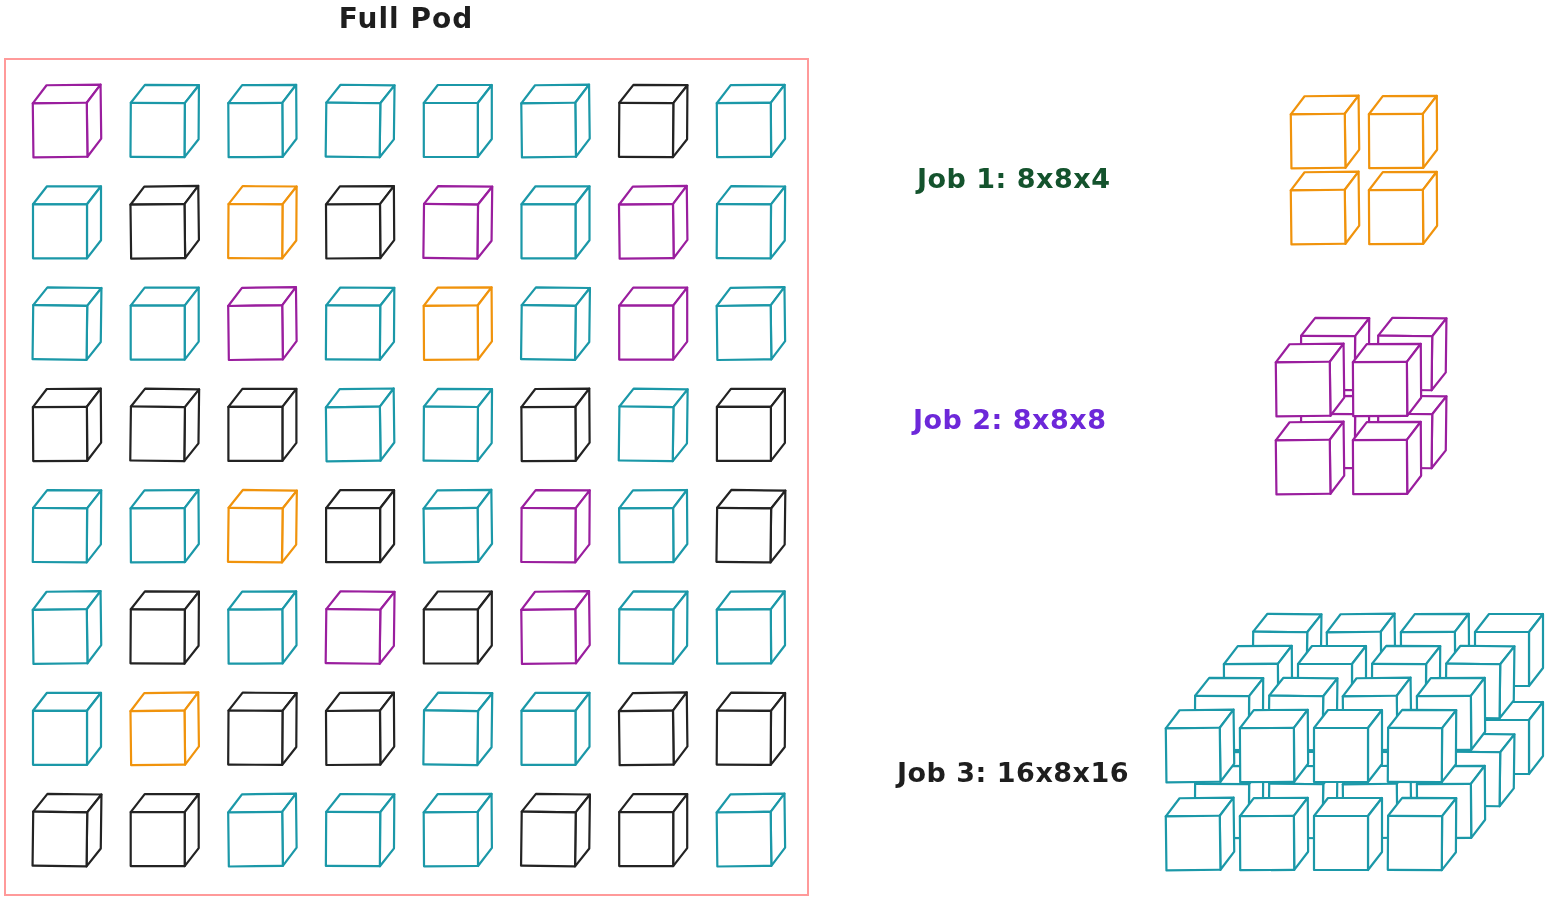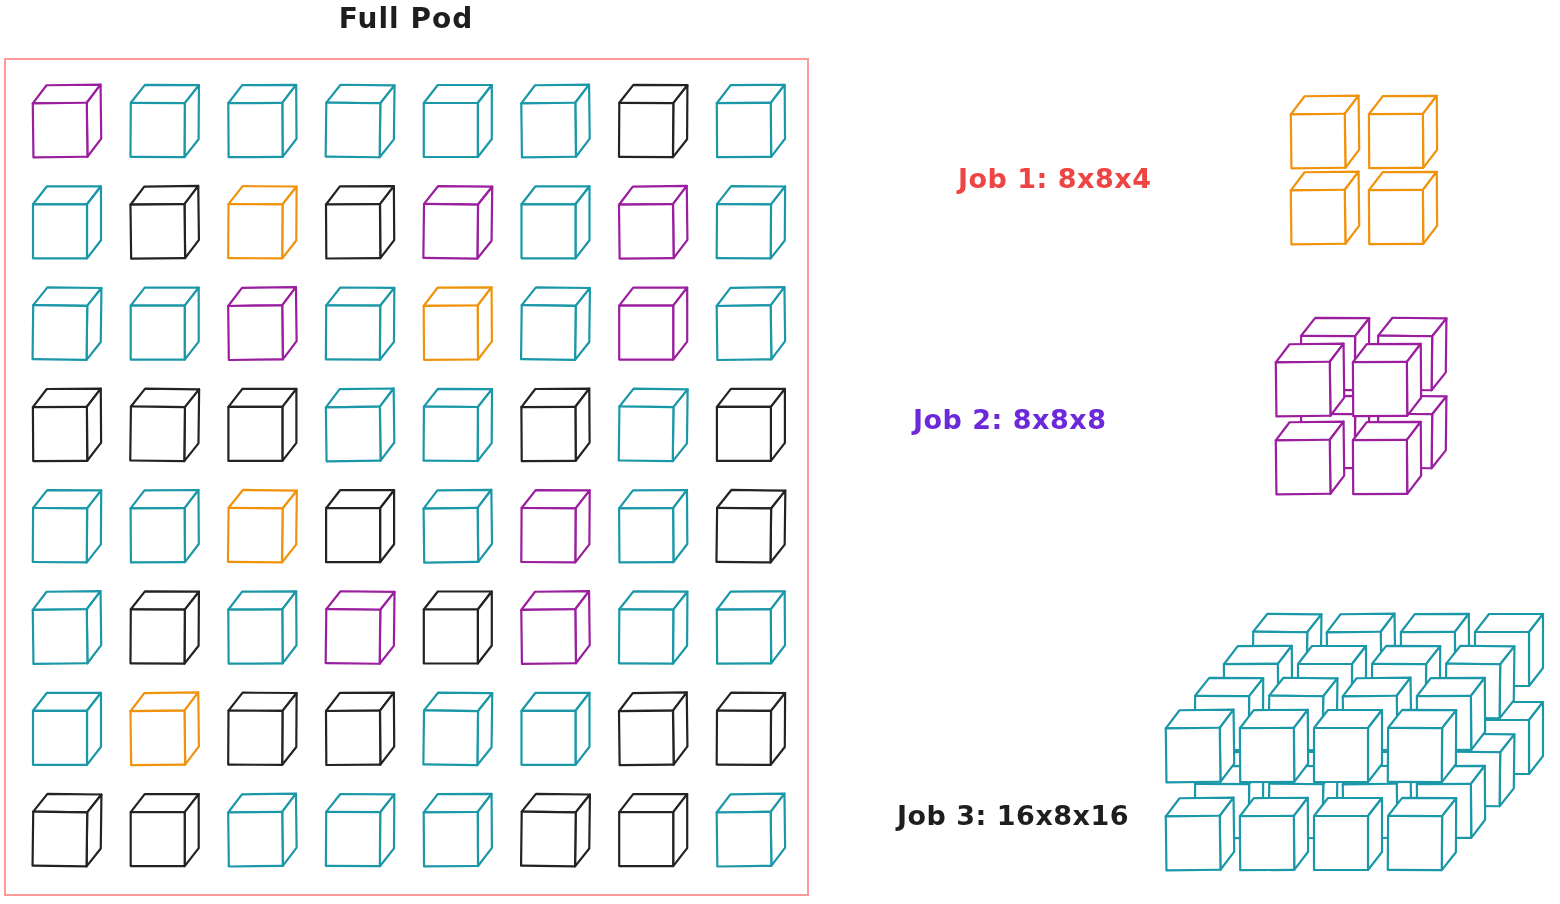--- a/index.html
+++ b/index.html
@@ -14,21 +14,21 @@
     border:2px solid #ff9a9a;background:transparent;
   }
   #scene{position:absolute;left:0;top:0;width:1560px;height:904px;}
   #scene polygon{fill:#ffffff;stroke-width:2.2;stroke-linejoin:round;stroke-linecap:round;}
   .job-label{
     position:absolute;font-size:27px;font-weight:600;letter-spacing:.5px;
     color:#1e1e1e;white-space:nowrap;
   }
   .job-label-1{left:917px;top:163px;}
   .job-label-2{left:913px;top:404px;}
-  .job-label-3{left:897px;top:800px;}
+  .job-label-3{left:897px;top:757px;}
 </style>
 </head>
 <body>
 
 <div class="canvas">
 
   <div class="pod-title" style="color: rgb(30, 30, 30);">Full Pod</div>
 
   <div class="pod-box" style="border-color: rgb(255, 154, 154);"></div>
 
@@ -568,19 +568,19 @@
         <polygon points="1368,816 1382,798 1382,852 1368,870" fill="#ffffff" stroke="#1b98a8"></polygon>
         <polygon points="1314,816 1368,816 1368,870 1314,870" fill="#ffffff" stroke="#1b98a8"></polygon>
       </g>
       <g transform="rotate(0.35 1422 834)">
         <polygon points="1388,816 1402,798 1456,798 1442,816" fill="#ffffff" stroke="#1b98a8"></polygon>
         <polygon points="1442,816 1456,798 1456,852 1442,870" fill="#ffffff" stroke="#1b98a8"></polygon>
         <polygon points="1388,816 1442,816 1442,870 1388,870" fill="#ffffff" stroke="#1b98a8"></polygon>
       </g>
     </svg>
 
-  <div class="job-label job-label-1" style="color: #ef4444; margin-left: 41px;">Job 1: 8x8x4</div>
+  <div class="job-label job-label-1" style="color: #14532d;">Job 1: 8x8x4</div>
 
   <div class="job-label job-label-2" style="color: #6d28d9;">Job 2: 8x8x8</div>
 
   <div class="job-label job-label-3" style="color: rgb(30, 30, 30);">Job 3: 16x8x16</div>
 
 </div>
 
 </body></html>

